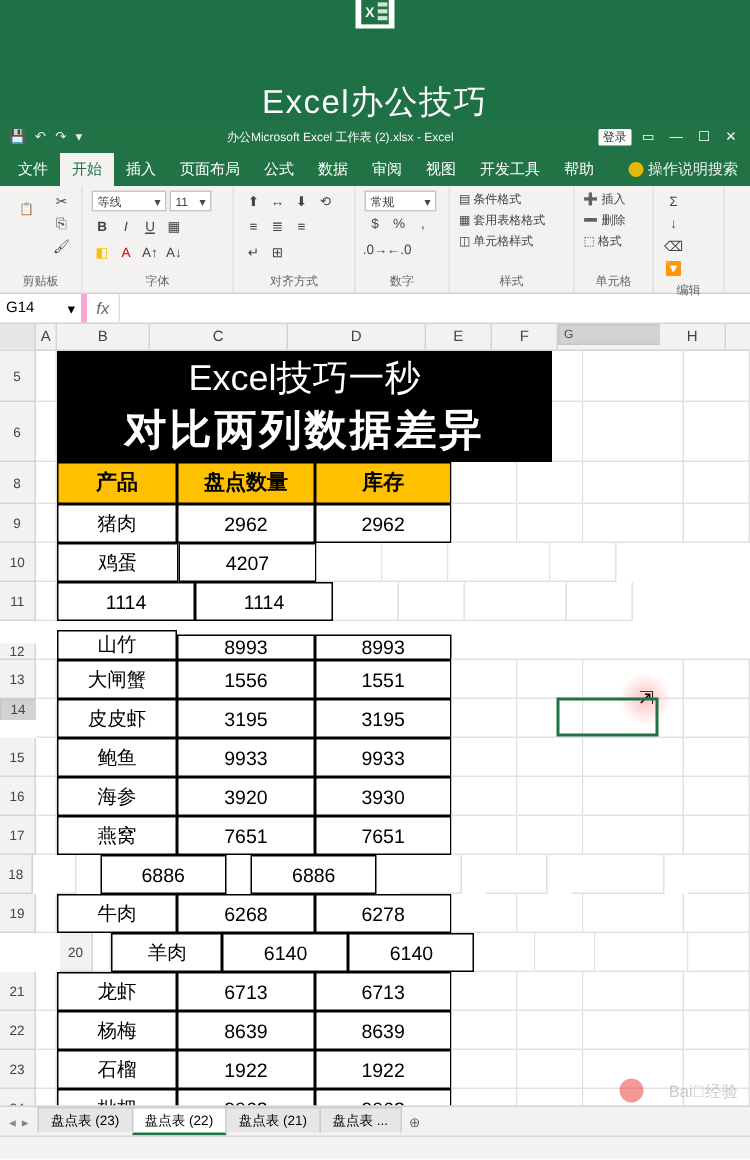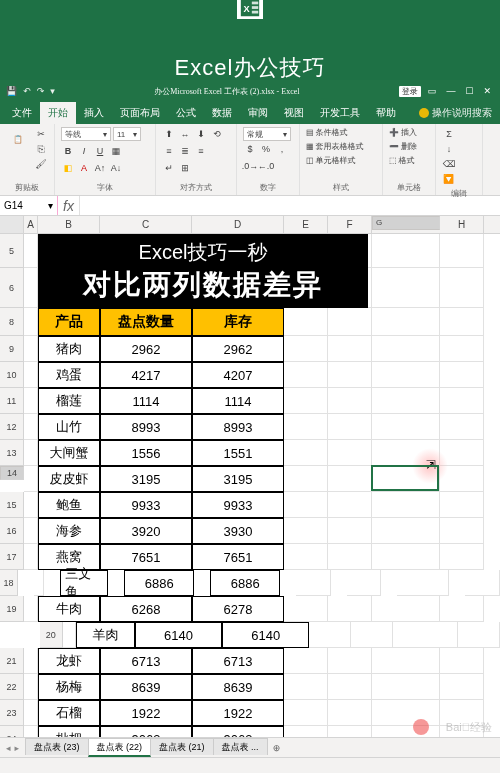--- a/index.html
+++ b/index.html
@@ -8,21 +8,21 @@
 
 .banner { background: #1e7145; height: 80px; display: flex; flex-direction: column; align-items: center; justify-content: center; color: #fff; }
 .banner-icon { background: #fff; width: 26px; height: 26px; display: flex; align-items: center; justify-content: center; margin-bottom: 4px; }
 .banner-icon svg { width: 22px; height: 22px; }
 .banner-title { font-size: 22px; font-weight: 500; letter-spacing: 1px; margin-top: 30px; }
 
 
 .titlebar { background: #217346; height: 22px; display: flex; align-items: center; color: #fff; font-size: 9px; padding: 0 6px; }
 .qat { display: flex; gap: 6px; align-items: center; }
 .qat span { opacity: 0.9; cursor: pointer; }
-.title-center { flex: 1; text-align: center; opacity: 0.95; font-size: 8px; font-family: Liberation Serif, serif; }
+.title-center { flex: 1; text-align: center; opacity: 0.95; font-size: 8px; }
 .win-controls { display: flex; gap: 4px; align-items: center; }
 .login-btn { background: #fff; color: #333; padding: 1px 6px; font-size: 8px; border-radius: 1px; }
 .win-controls span { cursor: pointer; padding: 0 3px; }
 
 
 .ribbon-tabs { background: #217346; height: 22px; display: flex; align-items: flex-end; color: #fff; font-size: 10px; padding-left: 4px; }
 .ribbon-tabs .tab { padding: 4px 8px; cursor: pointer; }
 .ribbon-tabs .tab.active { background: #f3f2f1; color: #217346; }
 .ribbon-tabs .help { margin-left: auto; padding: 4px 8px; display: flex; align-items: center; gap: 3px; opacity: 0.9; }
 .bulb { width: 10px; height: 10px; background: #ffc000; border-radius: 50%; display: inline-block; }
@@ -34,48 +34,48 @@
 .rgroup-label { text-align: center; font-size: 8px; color: #666; padding-top: 2px; }
 .big-btn { display: flex; flex-direction: column; align-items: center; gap: 2px; cursor: pointer; padding: 2px; }
 .big-btn .ico { width: 20px; height: 20px; display: flex; align-items: center; justify-content: center; }
 .mini-row { display: flex; gap: 2px; align-items: center; margin-bottom: 2px; }
 .sel { border: 1px solid #c8c6c4; background: #fff; font-size: 8px; padding: 1px 3px; height: 14px; display: flex; align-items: center; justify-content: space-between; }
 .icon-btn { width: 14px; height: 14px; display: flex; align-items: center; justify-content: center; cursor: pointer; font-size: 9px; }
 .vstack { display: flex; flex-direction: column; gap: 1px; }
 
 
 .fx-bar { height: 20px; border-bottom: 1px solid #d4d4d4; display: flex; align-items: stretch; background: #fff; }
-.name-box { width: 58px; border-right: 1px solid #f9a8d4; font-size: 10px; padding: 2px 4px; display: flex; align-items: center; justify-content: space-between; }
-.fx-icon { width: 22px; display: flex; align-items: center; justify-content: center; border-right: 1px solid #e1e1e1; font-style: italic; font-size: 14px; color: #666; }
+.name-box { width: 58px; border-right: 4px solid #f9a8d4; font-size: 10px; padding: 2px 4px; display: flex; align-items: center; justify-content: space-between; }
+.fx-icon { width: 22px; display: flex; align-items: center; justify-content: center; border-right: 1px solid #e1e1e1; font-style: italic; font-size: 11px; color: #666; }
 .formula-input { flex: 1; padding: 2px 4px; font-size: 10px; }
 
 
 .grid-wrap { position: relative; height: 538px; overflow: hidden; background: #fff; }
 
 
 .col-headers { display: flex; height: 18px; background: #f3f2f1; border-bottom: 1px solid #d4d4d4; font-size: 10px; color: #444; }
 .corner { width: 24px; border-right: 1px solid #d4d4d4; background: #e6e6e6; }
 .ch { border-right: 1px solid #d4d4d4; text-align: center; line-height: 18px; cursor: pointer; }
 .ch.sel { background: #d2d2d2; }
 .ca { width: 14px; } .cb { width: 62px; } .cc { width: 92px; } .cd { width: 92px; }
 .ce { width: 44px; } .cf { width: 44px; } .cg { width: 68px; } .chh { width: 44px; }
 
 
 .rows { position: relative; }
 .grid-row { display: flex; height: 28px; }
 .rh { width: 24px; background: #f3f2f1; border-right: 1px solid #d4d4d4; border-bottom: 1px solid #d4d4d4; font-size: 9px; color: #444; text-align: center; display: flex; align-items: center; justify-content: center; cursor: pointer; }
 .rh.sel { background: #d2d2d2; }
 .cell { border-right: 1px solid #e1e1e1; border-bottom: 1px solid #e1e1e1; font-size: 12px; display: flex; align-items: center; padding: 0 4px; background: #fff; }
 .cell.ca { width: 14px; padding: 0; }
-.cell.cb { width: 62px; } .cell.cc { width: 92px; } .cell.cd { width: 92px; }
+.cell.cb { width: 81px; } .cell.cc { width: 92px; } .cell.cd { width: 92px; }
 .cell.ce { width: 44px; } .cell.cf { width: 44px; } .cell.cg { width: 68px; } .cell.chh { width: 44px; }
 
 
 .title-block { position: absolute; left: 38px; top: 0; width: 330px; height: 74px; background: #000; color: #fff; display: flex; flex-direction: column; align-items: center; justify-content: center; z-index: 5; }
-.title-block .t1 { font-size: 20px; font-weight: 500; }
+.title-block .t1 { font-size: 24px; font-weight: 500; }
 .title-block .t2 { font-size: 28px; font-weight: 600; letter-spacing: 2px; }
 
 
 .dt-head { background: #ffc000 !important; font-weight: 700; justify-content: center; border: 1px solid #000 !important; font-size: 14px; }
 .dt-cell { border: 1px solid #000 !important; justify-content: center; font-size: 13px; }
 
 
 .active-cell { position: absolute; border: 2px solid #217346; pointer-events: none; z-index: 10; }
 
 
@@ -345,39 +345,37 @@
         <div class="cell cd dt-cell">2962</div>
         <div class="cell ce"></div>
         <div class="cell cf"></div>
         <div class="cell cg"></div>
         <div class="cell chh"></div>
       </div>
       <div class="grid-row" style="height: 26px;">
         <div class="rh">10</div>
         <div class="cell ca"></div>
         <div class="cell cb dt-cell">鸡蛋</div>
-        <div class="cell cc dt-cell">4217</div>
         <div class="cell cd dt-cell">4207</div>
         <div class="cell ce"></div>
         <div class="cell cf"></div>
         <div class="cell cg"></div>
         <div class="cell chh"></div>
       </div>
       <div class="grid-row" style="height: 26px;">
         <div class="rh">11</div>
         <div class="cell ca"></div>
-        <div class="cell cb dt-cell">榴莲</div>
         <div class="cell cc dt-cell">1114</div>
         <div class="cell cd dt-cell">1114</div>
         <div class="cell ce"></div>
         <div class="cell cf"></div>
         <div class="cell cg"></div>
         <div class="cell chh"></div>
       </div>
-      <div class="grid-row" style="height: 26px;">
+      <div class="grid-row" style="height: 26px; align-items: flex-end;">
         <div class="rh">12</div>
         <div class="cell ca"></div>
         <div class="cell cb dt-cell">山竹</div>
         <div class="cell cc dt-cell">8993</div>
         <div class="cell cd dt-cell">8993</div>
         <div class="cell ce"></div>
         <div class="cell cf"></div>
         <div class="cell cg"></div>
         <div class="cell chh"></div>
       </div>
@@ -432,21 +430,20 @@
         <div class="cell cc dt-cell">7651</div>
         <div class="cell cd dt-cell">7651</div>
         <div class="cell ce"></div>
         <div class="cell cf"></div>
         <div class="cell cg"></div>
         <div class="cell chh"></div>
       </div>
       <div class="grid-row" style="height: 26px; gap: 16px;">
         <div class="rh">18</div>
         <div class="cell ca"></div>
-        <div class="cell cb dt-cell">三文鱼</div>
         <div class="cell cc dt-cell">6886</div>
         <div class="cell cd dt-cell">6886</div>
         <div class="cell ce"></div>
         <div class="cell cf"></div>
         <div class="cell cg"></div>
         <div class="cell chh"></div>
       </div>
       <div class="grid-row" style="height: 26px;">
         <div class="rh">19</div>
         <div class="cell ca"></div>

